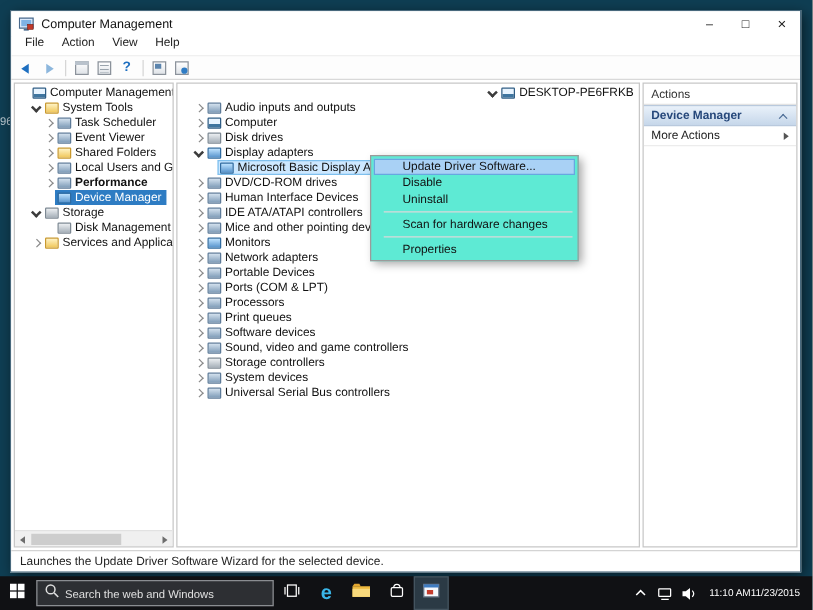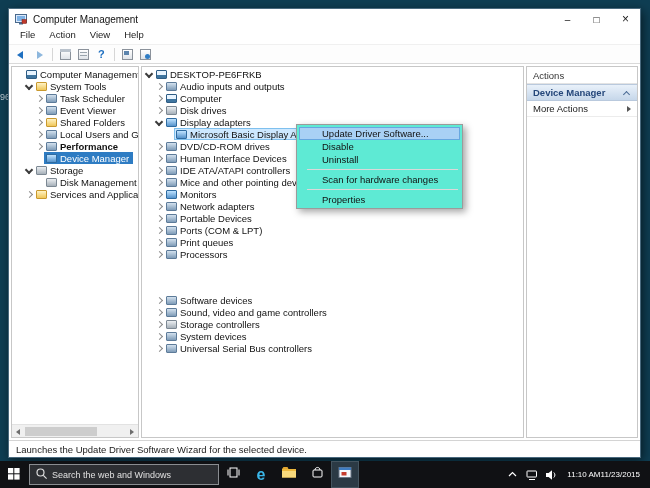--- a/index.html
+++ b/index.html
@@ -37,21 +37,21 @@
   .tb-properties::after{content:"";position:absolute;left:4px;top:5px;right:4px;height:6px;
     background:repeating-linear-gradient(#9aa4ad 0 1px,transparent 1px 3px)}
   .tb-scan::after{content:"";position:absolute;left:4px;top:4px;width:5px;height:4px;background:#5b84ad}
   .tb-update::after{content:"";position:absolute;right:3px;bottom:3px;width:5px;height:5px;background:#2f7cc4;border-radius:50%}
   .tb-help::before{content:"?";position:absolute;left:4px;top:1px;color:#1e6fc0;font-weight:bold;font-size:11px}
 
   .content{flex:1;display:flex;gap:2px;padding:2px;min-height:0;background:#fff}
   .pane{border:1px solid #c7c7c7;background:#fff;overflow:hidden}
   .left-pane{width:128px;flex:none;display:flex;flex-direction:column}
   .mid-pane{flex:1;position:relative}
-  .right-pane{width:112px;flex:none;display:flex;flex-direction:column}
+  .right-pane{width:124px;flex:none;display:flex;flex-direction:column}
 
   
   .tree{padding-top:1px;overflow:hidden;flex:1}
   .tree-row{height:12px;display:flex;align-items:center;font-size:9.5px;color:#111;white-space:nowrap}
   .exp{width:10px;height:10px;flex:none;position:relative}
   .exp::before{content:"";position:absolute;left:3px;top:3px;width:4px;height:4px;
     border:solid #8a8a8a;border-width:0 1px 1px 0;transform:rotate(-45deg)}
   .exp.expanded::before{left:2px;top:2px;border-color:#3c3c3c;border-width:0 2px 2px 0;transform:rotate(45deg)}
   .exp.none::before{display:none}
   .hl{display:flex;align-items:center;height:12px;padding:0 3px 0 1px;border:1px solid transparent}
@@ -253,21 +253,21 @@
           <span class="sb-arrow sb-left"></span>
           <div class="sb-track">
             <div class="sb-thumb"></div>
           </div>
           <span class="sb-arrow sb-right"></span>
         </div>
       </div>
 
       <div class="pane mid-pane">
         <div class="tree" id="device-tree">
-            <div class="tree-row" style="padding-left: 2px;">
+            <div class="tree-row" style="padding-left: 2px; justify-content: flex-end;">
               <span class="exp expanded"></span>
               <span class="hl">
                 <span class="ti ti-computer"></span>
                 <span class="tlabel">DESKTOP-PE6FRKB</span>
               </span>
             </div>
             <div class="tree-row" style="padding-left: 12px;">
               <span class="exp collapsed"></span>
               <span class="hl">
                 <span class="ti ti-device"></span>
@@ -355,31 +355,31 @@
               <span class="exp collapsed"></span>
               <span class="hl">
                 <span class="ti ti-device"></span>
                 <span class="tlabel">Ports (COM &amp; LPT)</span>
               </span>
             </div>
             <div class="tree-row" style="padding-left: 12px;">
               <span class="exp collapsed"></span>
               <span class="hl">
                 <span class="ti ti-device"></span>
+                <span class="tlabel">Processors</span>
+              </span>
+            </div>
+            <div class="tree-row" style="padding-left: 12px;">
+              <span class="exp collapsed"></span>
+              <span class="hl">
+                <span class="ti ti-device"></span>
                 <span class="tlabel">Print queues</span>
               </span>
             </div>
             <div class="tree-row" style="padding-left: 12px;">
-              <span class="exp collapsed"></span>
-              <span class="hl">
-                <span class="ti ti-device"></span>
-                <span class="tlabel">Processors</span>
-              </span>
-            </div>
-            <div class="tree-row" style="padding-left: 12px; margin-top: 34px;">
               <span class="exp collapsed"></span>
               <span class="hl">
                 <span class="ti ti-device"></span>
                 <span class="tlabel">Software devices</span>
               </span>
             </div>
             <div class="tree-row" style="padding-left: 12px; align-items: center;">
               <span class="exp collapsed"></span>
               <span class="hl">
                 <span class="ti ti-device"></span>

